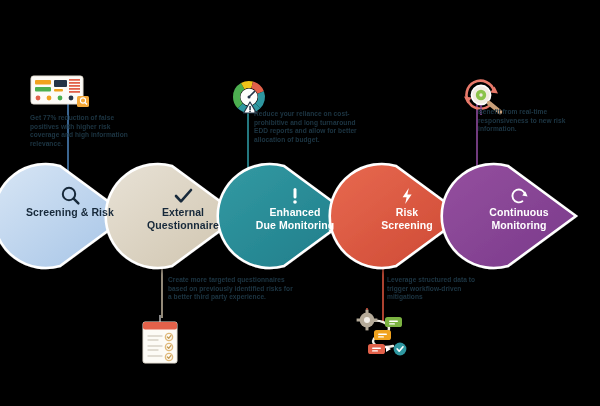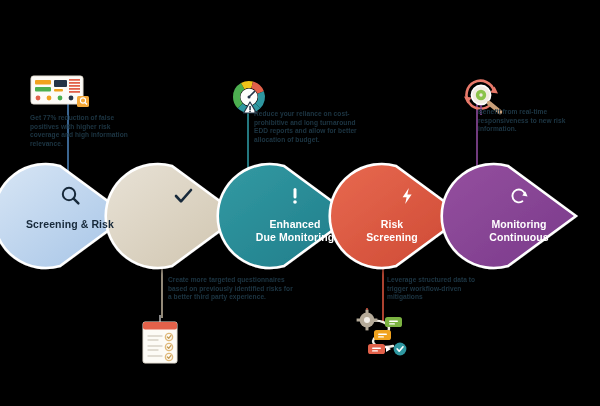--- a/index.html
+++ b/index.html
@@ -12,21 +12,20 @@
   }
   #stage{position:absolute;inset:0;width:600px;height:406px;}
   .petal-label{
     position:absolute;left:0;right:0;
     text-align:center;
     font-weight:bold;
     font-size:10.5px;
     line-height:12.5px;
     letter-spacing:.1px;
     pointer-events:none;
-    margin-top:12px;
   }
 
   
   .callout{position:absolute;}
   .callout-text{
     font-size:6.6px;
     line-height:8.6px;
     font-weight:bold;
     color:#1d3644;
     letter-spacing:.05px;
@@ -104,34 +103,38 @@
         <path d="M 6 -1.6 A 6.4 6.4 0 1 0 3.4 5.2" fill="none" stroke="#ffffff" stroke-width="1.9" stroke-linecap="round"></path>
         <polygon points="6.4,-4.6 8.6,0.4 3.2,-0.6" fill="#ffffff"></polygon>
       </g>
     </g>
   </svg>
 
   <div class="petal-label" style="top:206px;left:16px;width:108px;color:#17293a">
     <div>Screening &amp; Risk</div>
   </div>
 
+  <div class="petal-label" style="top:206px;left:129px;width:108px;color:#17293a">
+    <div>External</div>
+    <div>Questionnaire</div>
+  </div>
 
   <div class="petal-label" style="top:206px;left:241px;width:108px;color:#ffffff">
     <div>Enhanced</div>
     <div>Due Monitoring</div>
   </div>
 
-  <div class="petal-label" style="top:206px;left:338px;width:108px;color:#ffffff">
+  <div class="petal-label" style="top:206px;left:353px;width:108px;color:#ffffff">
     <div>Risk</div>
     <div>Screening</div>
   </div>
 
   <div class="petal-label" style="top:206px;left:465px;width:108px;color:#ffffff">
+    <div>Continuous</div>
     <div>Monitoring</div>
-    <div>Continuous</div>
   </div>
 
   <div class="callout" style="left:26px;top:78px;width:120px;">
     <svg width="62" height="36" style="position:absolute;left:4px;top:-4px">
       <rect x="1" y="2" width="52" height="28" rx="2.5" fill="#fdfbf7" stroke="#e6e0d5" stroke-width="1"></rect>
       <rect x="5" y="6" width="16" height="4.5" rx="1" fill="#f0a21e"></rect>
       <rect x="5" y="13" width="16" height="4.5" rx="1" fill="#4caf50"></rect>
       <rect x="24" y="6" width="13" height="7" rx="1" fill="#243447"></rect>
       <rect x="24" y="15" width="9" height="2.6" rx="1" fill="#f0a21e"></rect>
       <g fill="#e2614a">

